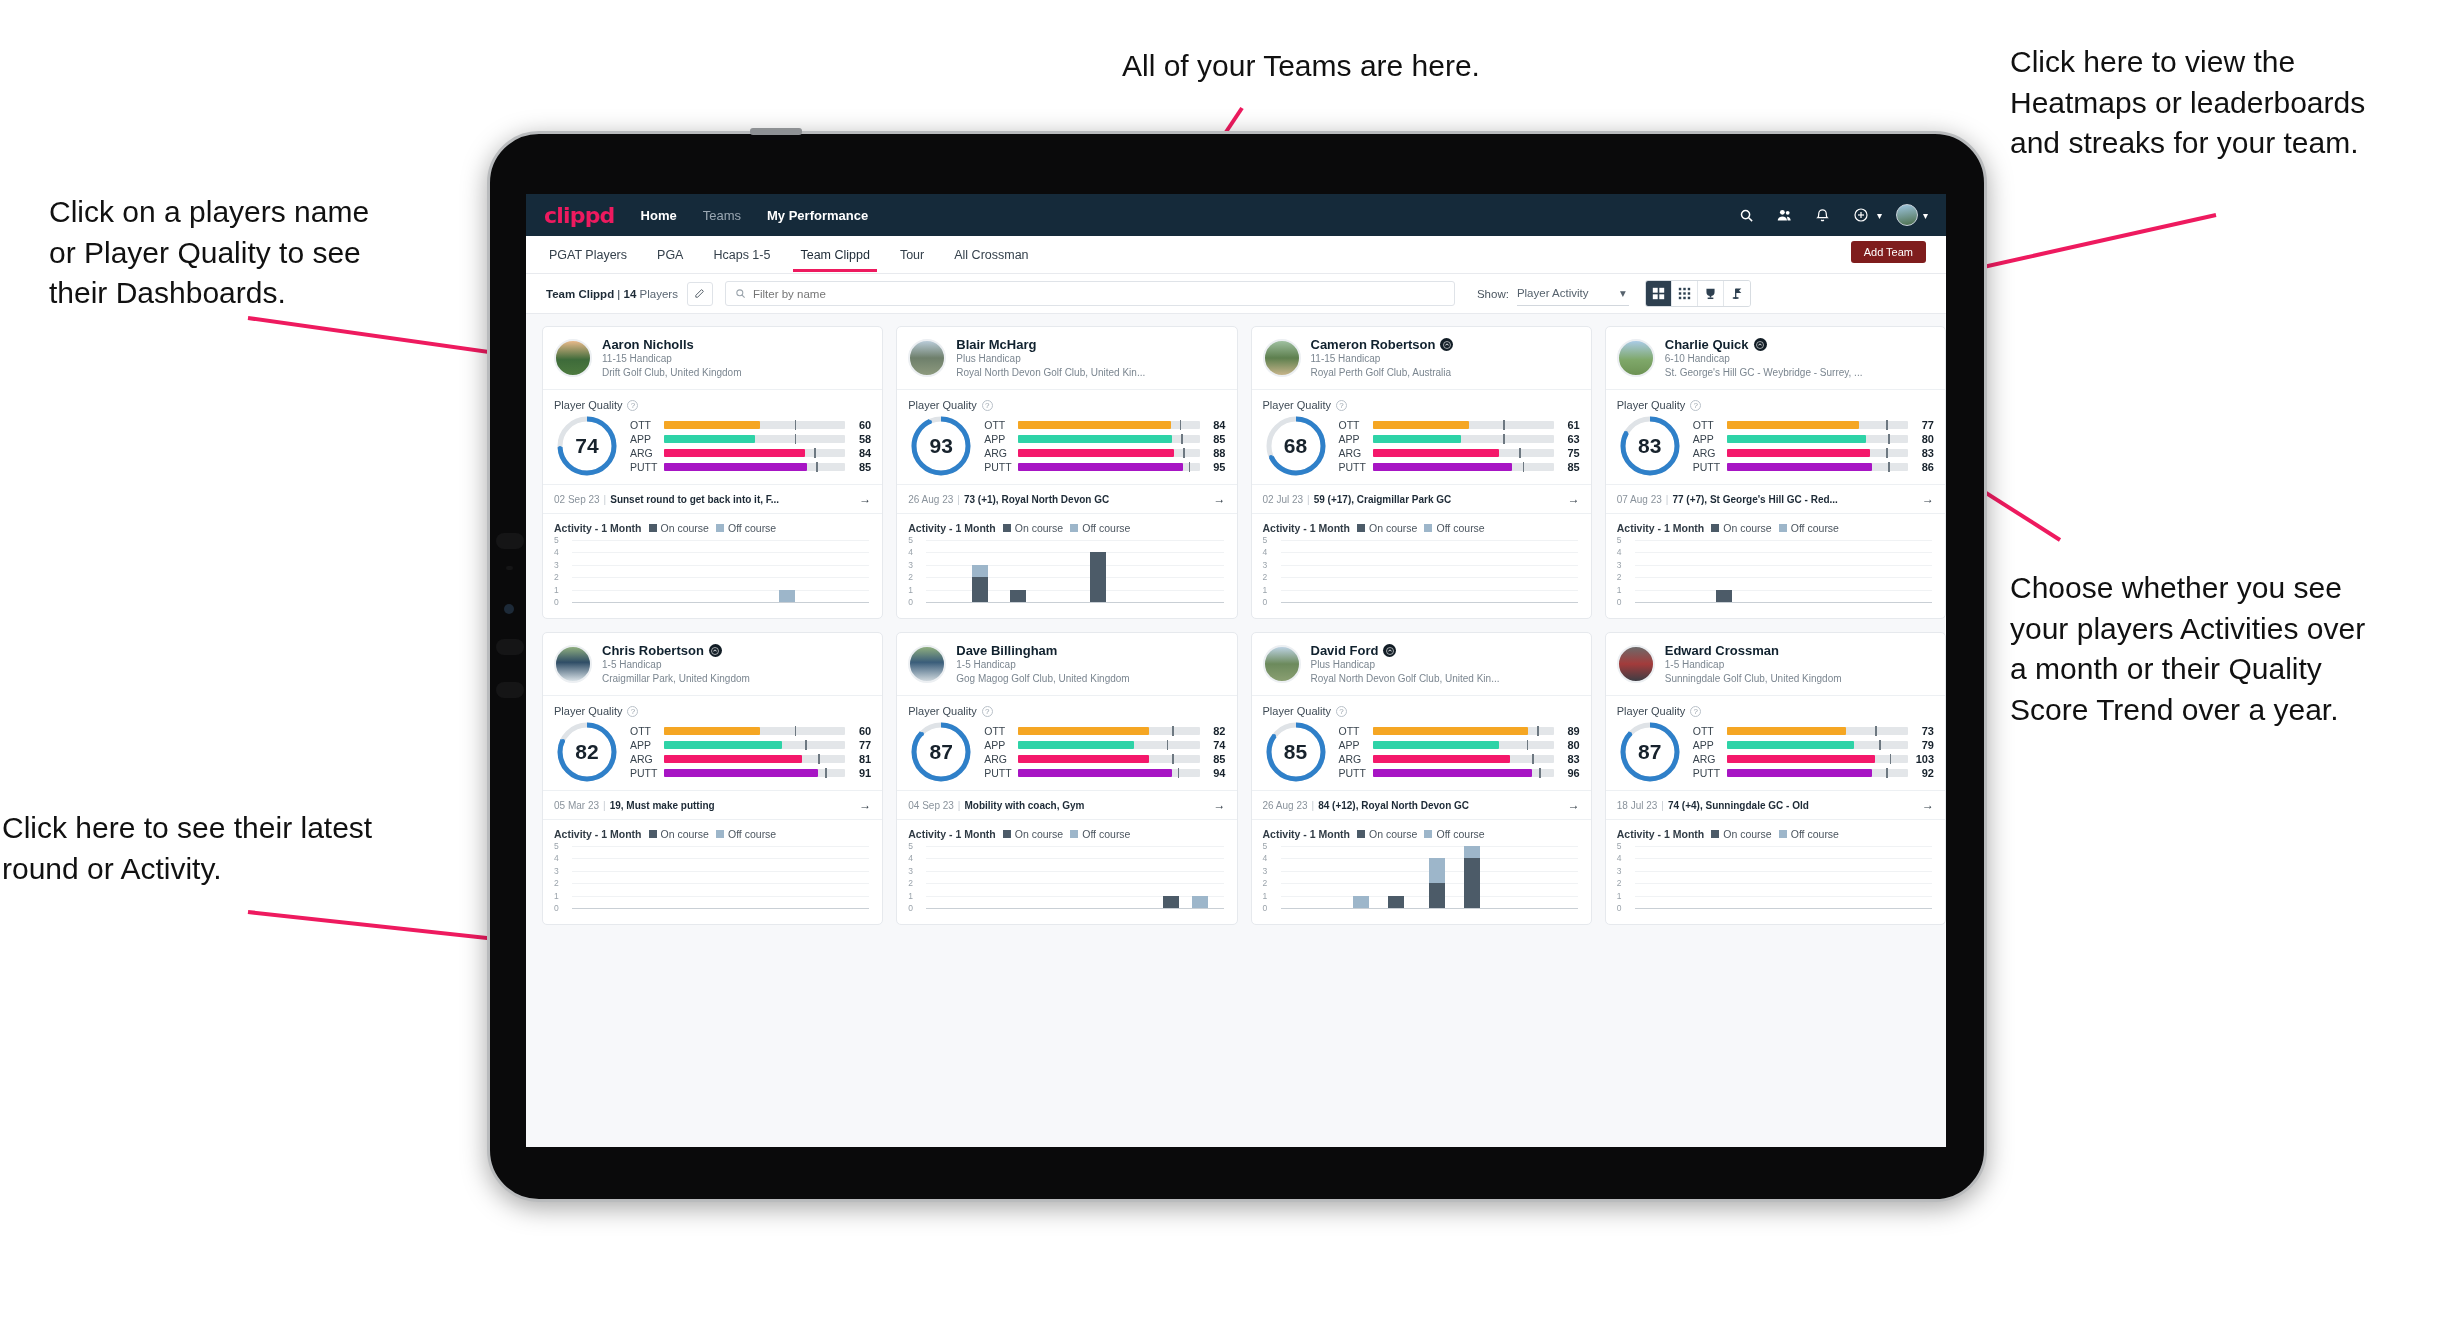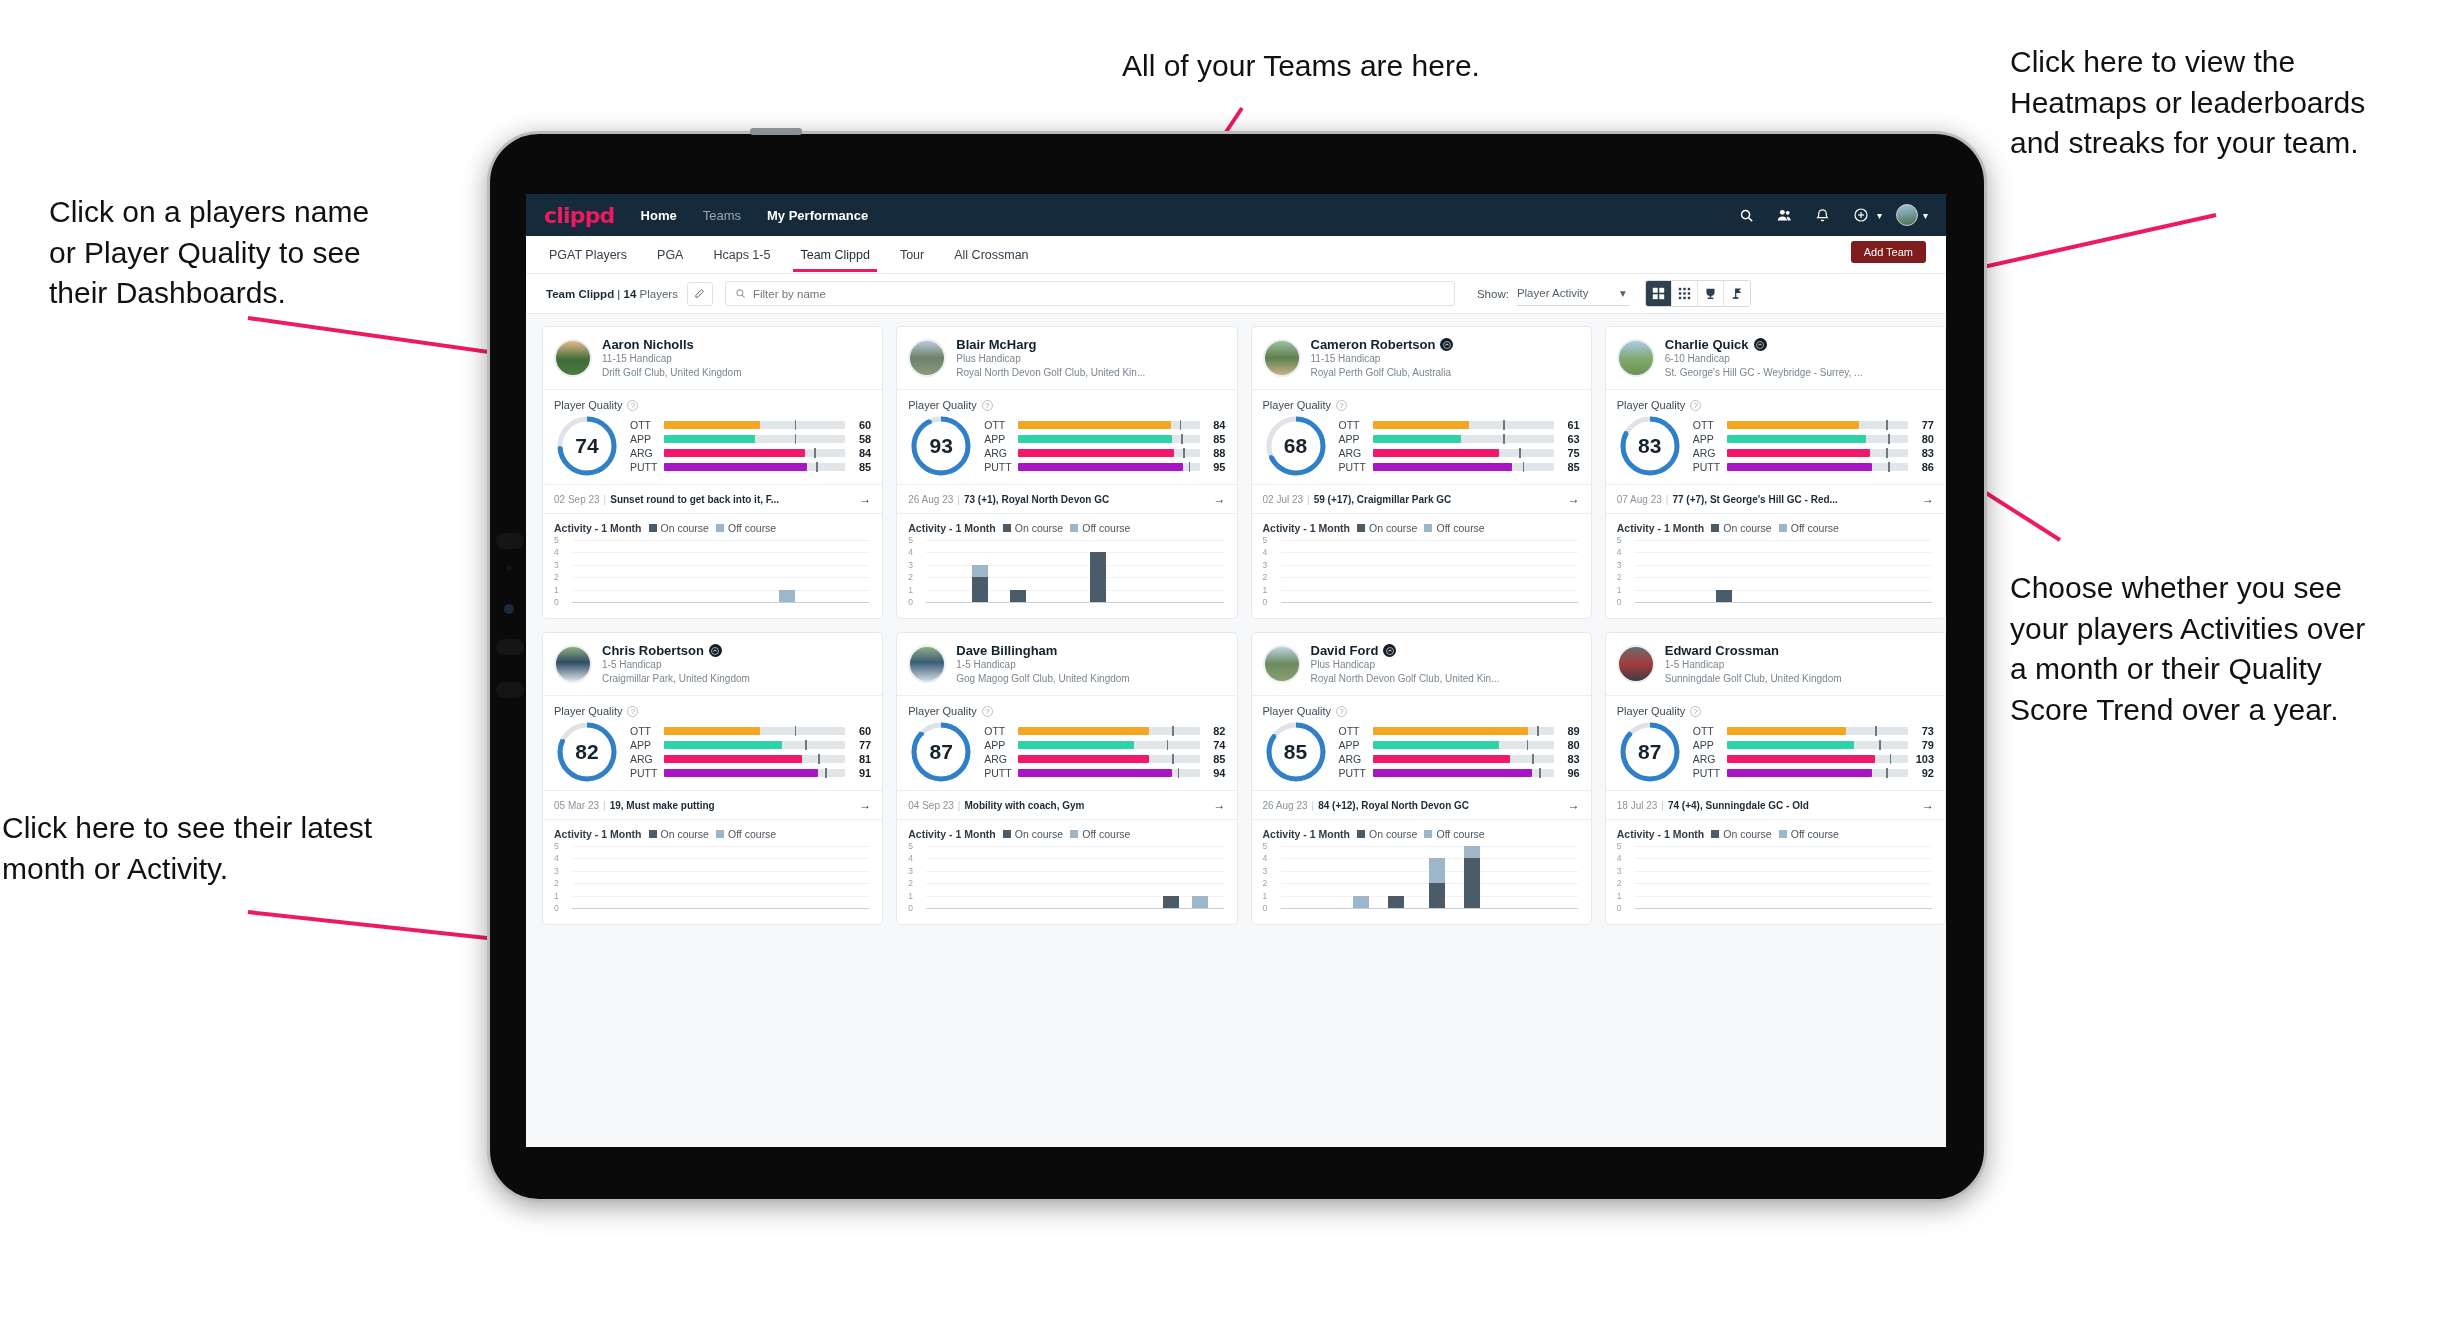--- a/index.html
+++ b/index.html
@@ -171,21 +171,21 @@
 their Dashboards.</div>
 <div class="anno anno-b">All of your Teams are here.</div>
 <div class="anno anno-c">Click here to view the
 Heatmaps or leaderboards
 and streaks for your team.</div>
 <div class="anno anno-d">Choose whether you see
 your players Activities over
 a month or their Quality
 Score Trend over a year.</div>
 <div class="anno anno-e">Click here to see their latest
-month or Activity.</div>
+round or Activity.</div>
 
 <svg class="arrows">
   <defs>
     <marker id="ah" markerWidth="9" markerHeight="9" refX="7" refY="4.5" orient="auto">
       <path d="M0,0 L9,4.5 L0,9 z" fill="#ee1a5f"></path>
     </marker>
   </defs>
   <line x1="248" y1="318" x2="672" y2="378" stroke="#ee1a5f" stroke-width="4" marker-end="url(#ah)"></line>
   <line x1="1242" y1="108" x2="1142" y2="258" stroke="#ee1a5f" stroke-width="4" marker-end="url(#ah)"></line>
   <line x1="2216" y1="215" x2="1800" y2="308" stroke="#ee1a5f" stroke-width="4" marker-end="url(#ah)"></line>

